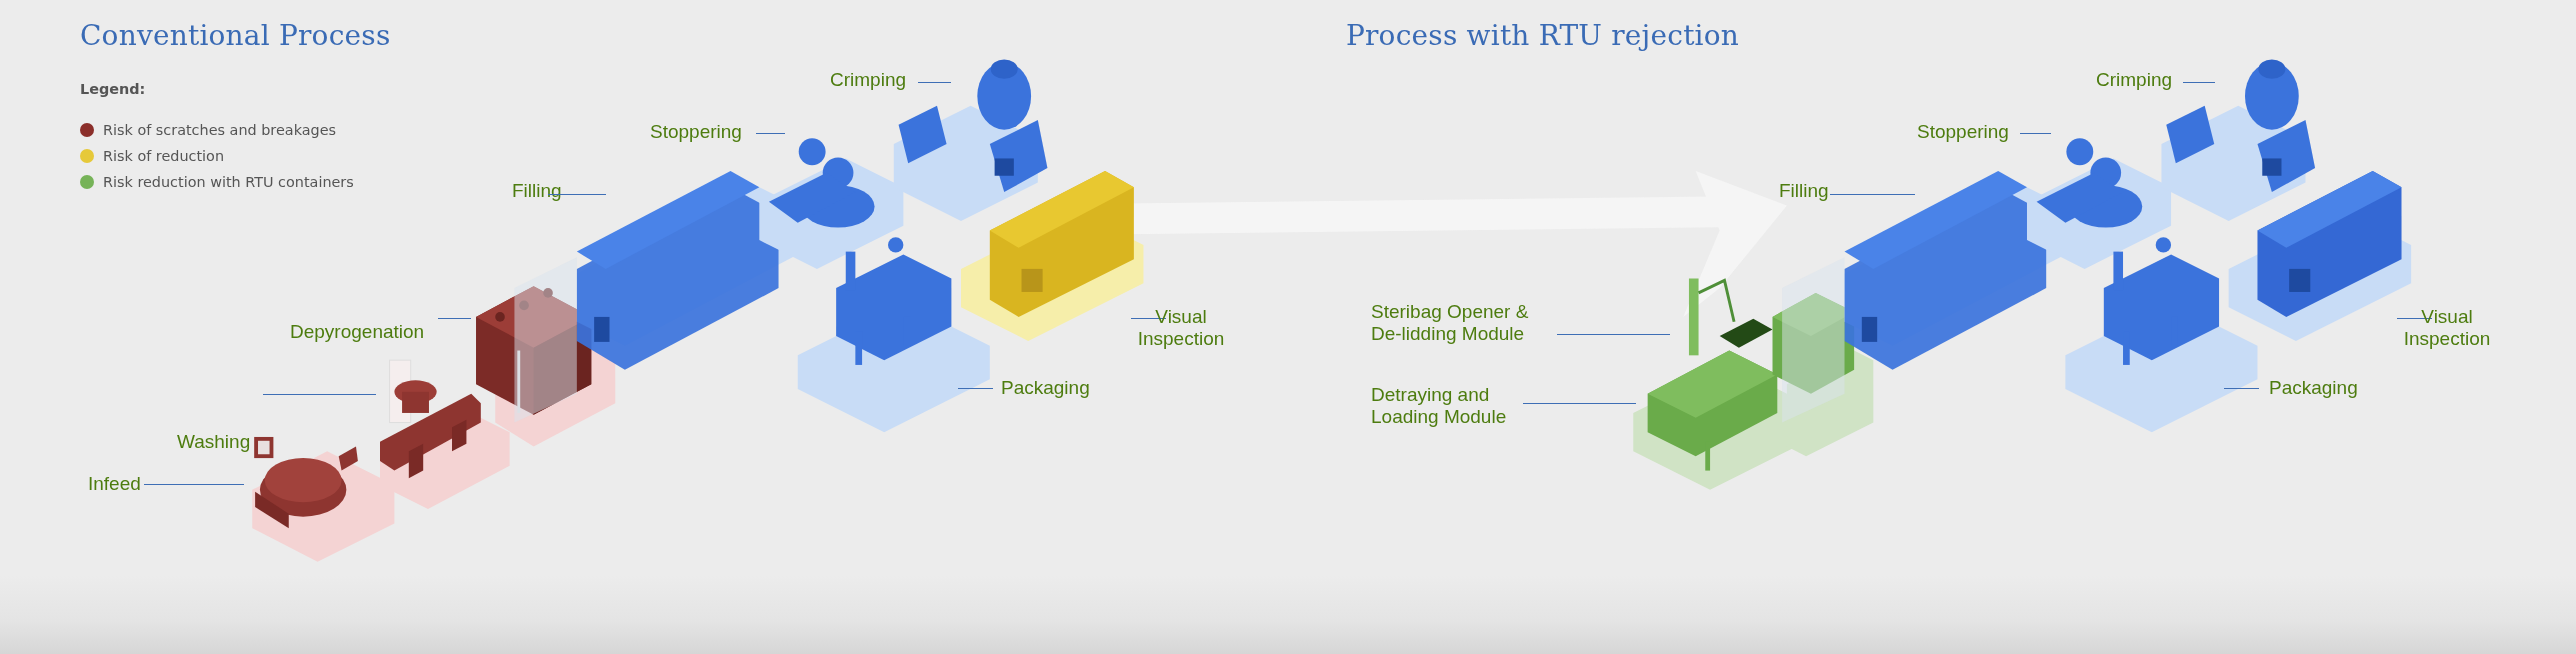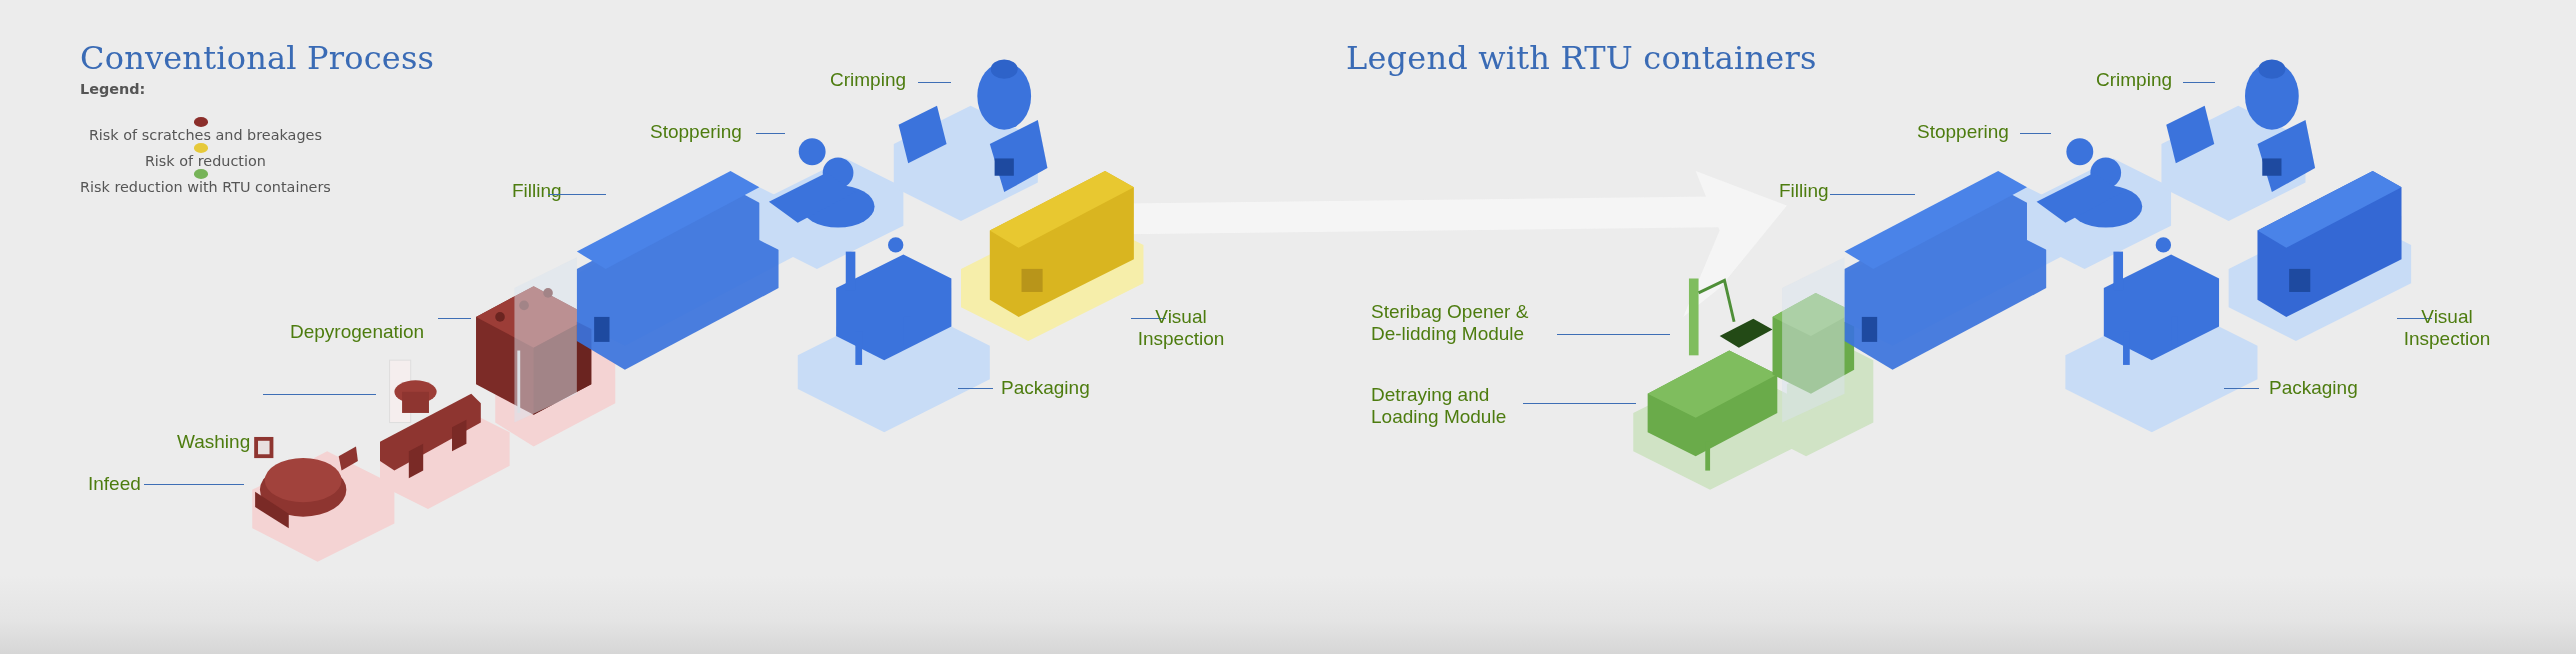--- a/index.html
+++ b/index.html
@@ -2,40 +2,40 @@
 <html><head>
 <meta charset="utf-8">
 <style>
   html, body { margin:0; padding:0; }
   body {
     width:2576px; height:654px; overflow:hidden; position:relative;
     background: linear-gradient(to bottom, #ececec 0%, #ececec 88%, #e4e4e4 95%, #d6d6d6 100%);
     font-family: "Liberation Sans", sans-serif;
   }
   .title {
-    position:absolute; top:39px; font-family:"DejaVu Serif", serif;
-    font-size:32px; color:#3a6bb5; font-weight:normal; letter-spacing:0.2px;
+    position:absolute; top:19px; font-family:"DejaVu Serif", serif;
+    font-size:28px; color:#3a6bb5; font-weight:normal; letter-spacing:0.2px;
   }
   .legend { position:absolute; left:80px; top:81px; font-family:"DejaVu Sans", sans-serif; color:#555; }
   .legend .lg-title { font-size:14.4px; font-weight:bold; margin-bottom:20px; }
-  .legend .lg-item { display:flex; align-items:center; font-size:14.4px; height:26px;flex-direction:column; }
+  .legend .lg-item { display:flex; align-items:center; font-size:14.4px; height:26px; }
   .legend .dot { width:14.4px; height:14.4px; border-radius:50%; margin-right:8.6px; }
   .label {
     position:absolute; font-family:"Liberation Sans", sans-serif; font-size:19px;
     color:#4d7c0f; line-height:22px; white-space:nowrap;
   }
   .leader { position:absolute; height:1.4px; background:#3e6eb5; }
   .label.right { text-align:center; }
   svg.scene { position:absolute; left:0; top:0; }
 </style>
 </head>
 <body>
 
 <div class="title" style="left:80px;">Conventional Process</div>
-<div class="title" style="left:1346px;">Legend with RTU containers</div>
+<div class="title" style="left:1346px;">Process with RTU rejection</div>
 
 <div class="legend">
   <div class="lg-title">Legend:</div>
   <div class="lg-item">
     <span class="dot" style="background:#8b2e2a"></span>
     <span>Risk of scratches and breakages</span>
   </div>
   <div class="lg-item">
     <span class="dot" style="background:#e6c93a"></span>
     <span>Risk of reduction</span>

